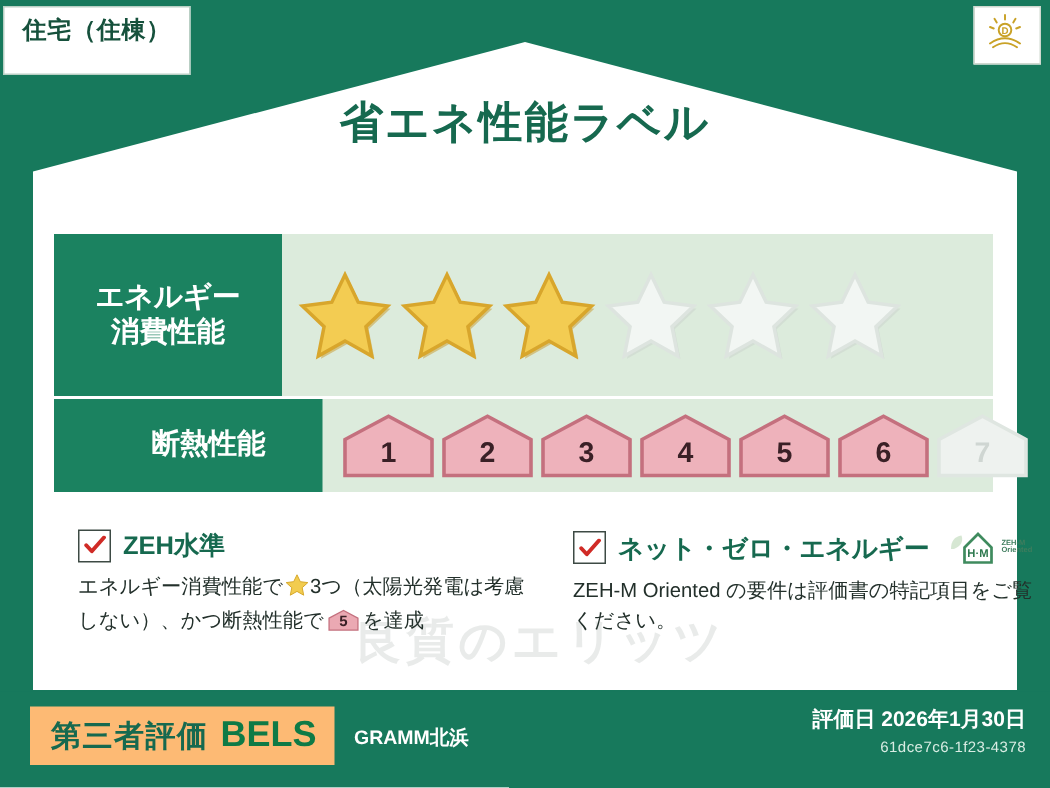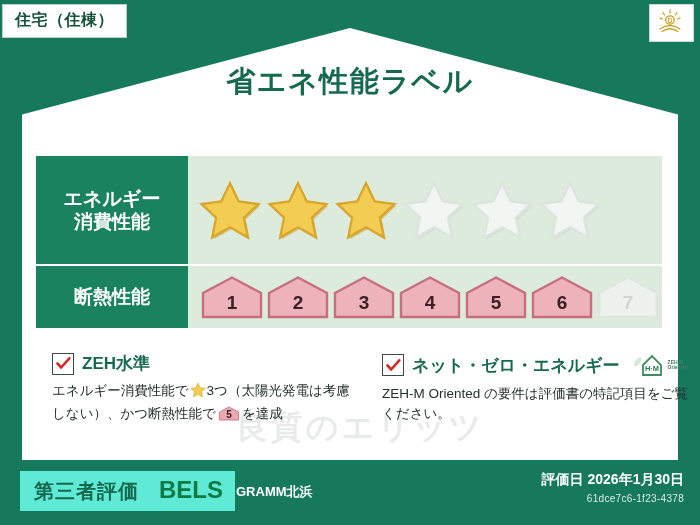--- a/index.html
+++ b/index.html
@@ -18,21 +18,21 @@
     position:absolute;left:22px;top:28px;
     width:656px;height:432px;
     background:#ffffff;
     clip-path:polygon(0% 20%, 50% 0%, 100% 20%, 100% 100%, 0% 100%);
   }
 
   
   .cat-tag{
     position:absolute;left:2px;top:4px;z-index:20;
     background:#ffffff;border:1px solid #b9cfc4;
-    padding:5px 12px 6px 12px;
+    padding:5px 12px 18px 12px;
     color:#16513c;font-weight:bold;font-size:16px;letter-spacing:.5px;
     white-space:nowrap;
   }
 
   
   .re-badge{
     position:absolute;right:6px;top:4px;z-index:20;
     background:#ffffff;border:1px solid #cfd8cf;
     display:flex;align-items:center;gap:6px;
     padding:4px 10px 4px 7px;white-space:nowrap;
@@ -66,21 +66,21 @@
   }
   .row-energy{left:36px;top:156px;width:626px;height:108px;}
   .row-insul{left:36px;top:266px;width:626px;height:62px;}
 
   .row-key{
     background:#1b8260;color:#ffffff;font-weight:bold;
     display:flex;flex-direction:column;align-items:center;justify-content:center;
     line-height:1.22;flex:0 0 auto;
   }
   .row-energy .row-key{width:152px;font-size:19px;}
-  .row-insul .row-key{width:152px;font-size:19px;}
+  .row-insul .row-key{width:152px;font-size:19px;padding-left:27px;}
   .row-val{flex:1;display:flex;align-items:center;padding-left:10px;gap:4px;}
   .row-insul .row-val{gap:2px;padding-left:12px;}
 
   
   .star{width:64px;height:62px;flex:0 0 auto;}
 
   
   .chip{
     position:relative;width:64px;height:44px;flex:0 0 auto;
     display:flex;align-items:flex-end;justify-content:center;
@@ -110,22 +110,22 @@
     display:flex;align-items:flex-end;justify-content:center;
     font-size:10px;font-weight:bold;color:#3a2026;padding-bottom:1px;
     z-index:2;}
   .zehm-logo{display:flex;align-items:center;gap:2px;margin-left:4px;}
   .zehm-cap{font-size:5px;line-height:1.1;color:#3f7d5e;font-weight:bold;}
 
   
   .bottom-bar{position:absolute;left:0;bottom:0;width:700px;height:64px;
     background:#17795c;z-index:16;}
   .bels-box{
-    position:absolute;left:20px;top:10px;background:#5eead4;
-    padding:5px 12px 6px 14px;display:flex;align-items:baseline;gap:20px;
+    position:absolute;left:20px;top:10px;background:#fdba74;
+    padding:5px 12px 6px 14px;display:flex;align-items:baseline;gap:8px;
   }
   .bels-jp{color:#16694f;font-weight:bold;font-size:20px;letter-spacing:1px;}
   .bels-en{color:#0e7a46;font-weight:bold;font-size:24px;letter-spacing:0px;}
   .bels-sub{position:absolute;left:236px;top:22px;color:#ffffff;
     font-size:13px;font-weight:bold;}
   .date-wrap{position:absolute;right:16px;top:10px;text-align:right;color:#fff;}
   .date-line{font-size:14px;font-weight:bold;}
   .id-line{font-size:10px;margin-top:4px;color:#d9ece3;letter-spacing:.3px;}
 </style>
 </head>

